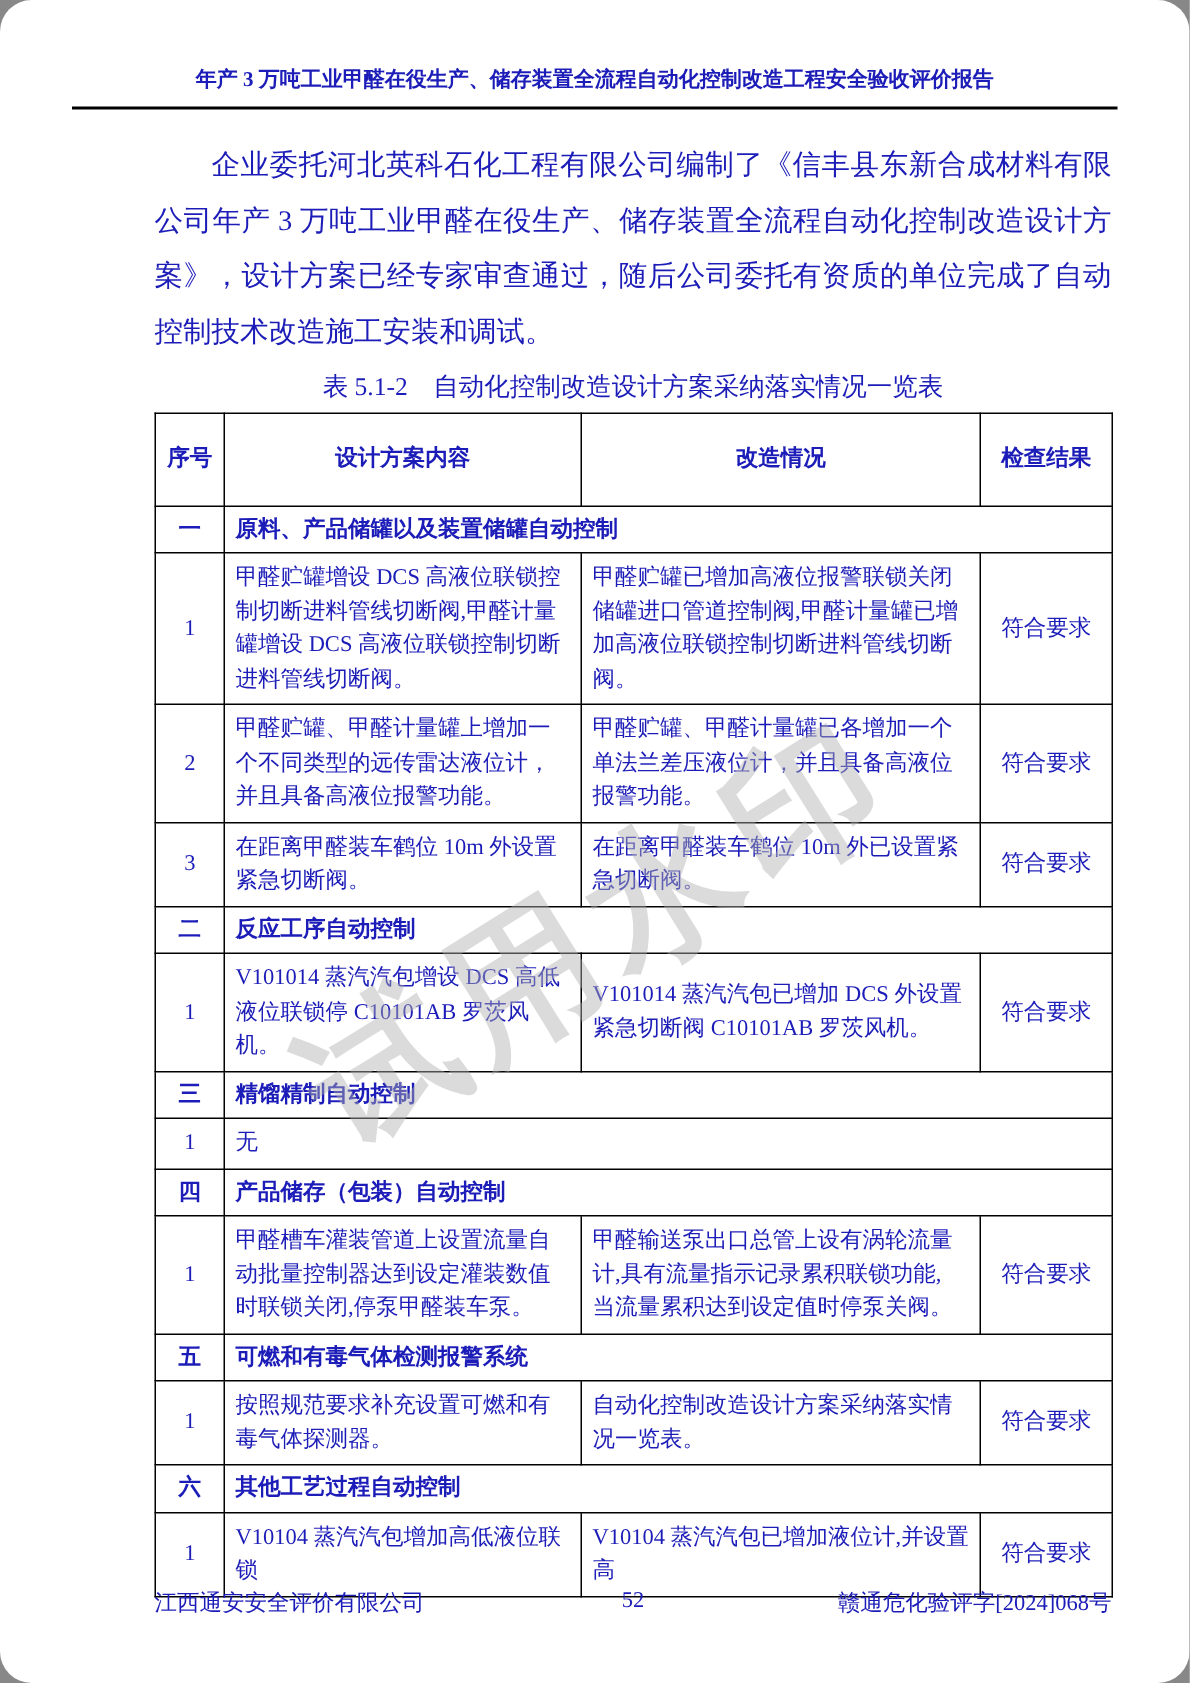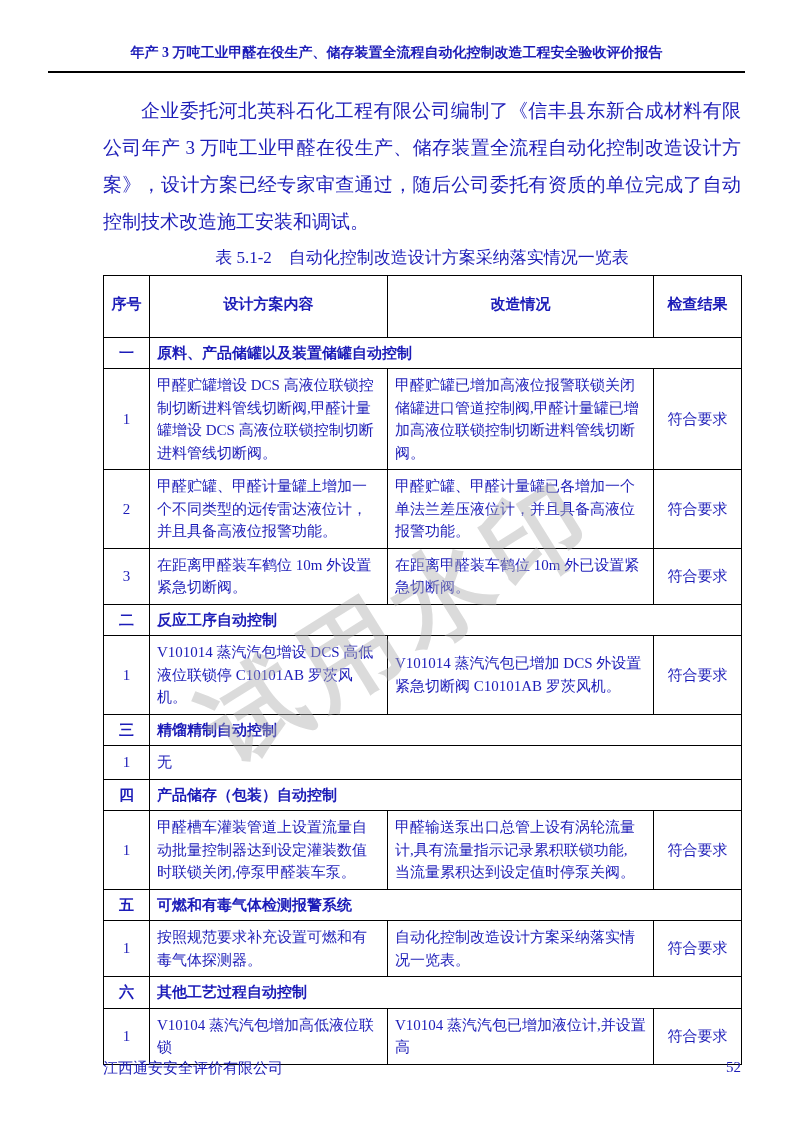--- a/index.html
+++ b/index.html
@@ -6,20 +6,21 @@
   html, body { background: #888; }
   .page {
     position: relative;
     width: 793px;
     height: 1122px;
     margin: 0 auto;
     background: #ffffff;
     font-family: "Liberation Serif", serif;
     color: #1c1cb8;
     overflow: hidden;
+    border-radius: 21px;
   }
   .page-header {
     position: absolute;
     top: 44px;
     left: 48px;
     right: 48px;
     text-align: center;
     font-size: 14px;
     font-weight: bold;
     color: #1c1cb8;
@@ -57,21 +58,20 @@
     font-size: 15px;
     line-height: 1.5;
     padding: 5px 7px;
     vertical-align: middle;
     color: #1c1cb8;
     word-break: break-all;
   }
   table.report th {
     font-weight: bold;
     padding: 19px 4px;
-    font-family: Liberation Mono, monospace;
   }
   td.num { text-align: center; padding: 5px 2px; }
   td.result { text-align: center; padding: 5px 3px; }
   tr.section-row td { font-weight: bold; padding: 4px 7px; }
   tr.section-row td.num { font-weight: bold; }
   .watermark {
     position: absolute;
     top: 555px;
     left: 110px;
     width: 580px;
@@ -199,15 +199,16 @@
             <td>V10104 蒸汽汽包已增加液位计,并设置高</td>
             <td class="result">符合要求</td>
           </tr>
         </tbody>
     </table>
   </div>
 
   <div class="page-footer">
     <span class="f-left">江西通安安全评价有限公司</span>
     <span class="f-center">52</span>
+    <span class="f-right">赣通危化验评字[2024]068号</span>
   </div>
 
 </div>
 
 </body></html>

